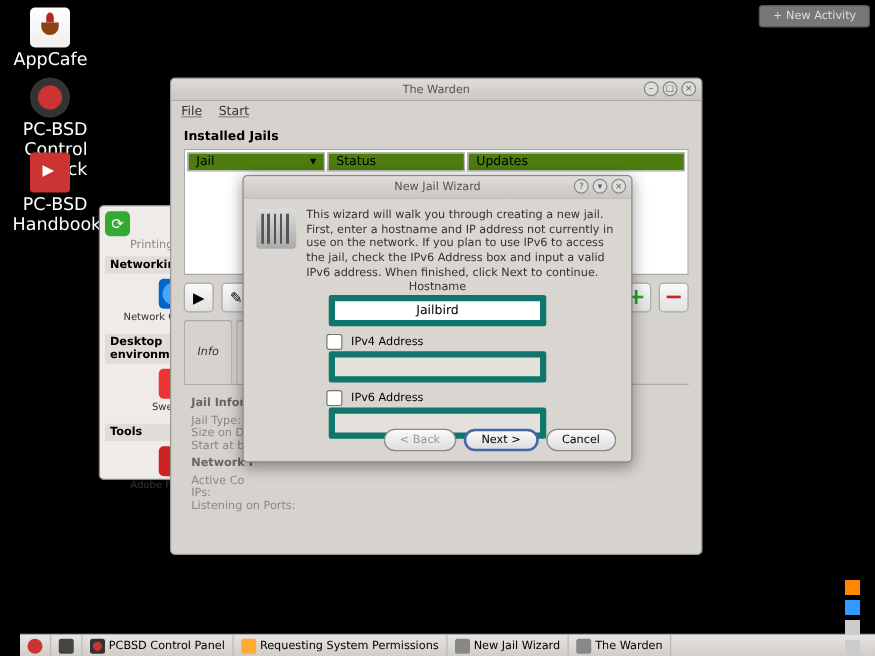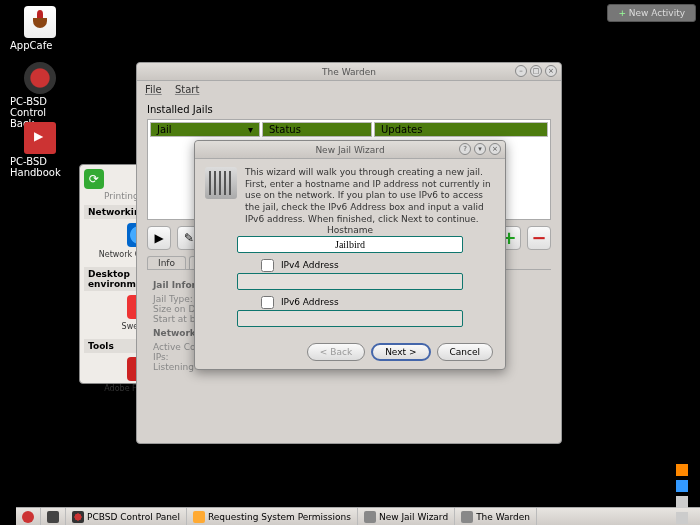--- a/index.html
+++ b/index.html
@@ -1,19 +1,19 @@
 <!DOCTYPE html>
 <html><head>
 <meta charset="utf-8">
 <style>
   * { box-sizing: border-box; margin: 0; padding: 0; font-family: "DejaVu Sans", sans-serif; }
   body { width: 700px; height: 525px; background: #000; overflow: hidden; position: relative; }
   
   
-  .desktop-icon { position: absolute; width: 60px; text-align: left; color: #fff; font-size: 10px; }
+  .desktop-icon { position: absolute; width: 60px; text-align: right; color: #fff; font-size: 14px; }
   .desktop-icon .icon-box { width: 32px; height: 32px; margin: 0 auto 2px; }
   
   
   .appcafe-icon { background: linear-gradient(to bottom, #fff, #eee); border-radius: 4px; position: relative; }
   .appcafe-icon::before { content: ""; position: absolute; width: 14px; height: 10px; background: #8b4513; border-radius: 0 0 7px 7px; top: 12px; left: 9px; }
   .appcafe-icon::after { content: ""; position: absolute; width: 6px; height: 8px; background: #b22; border-radius: 50% 50% 0 0; top: 4px; left: 13px; }
   
   
   .gear-icon { background: radial-gradient(circle, #c33 40%, #333 45%); border-radius: 50%; }
   .pdf-icon { background: #c33; border-radius: 3px; position: relative; }
@@ -24,31 +24,31 @@
   .new-activity::before { content: "+ "; color: #9f9; }
   
   
   .warden-window { position: absolute; left: 136px; top: 62px; width: 426px; height: 382px; background: #d6d2ce; border: 1px solid #999; border-radius: 4px; }
   .titlebar { height: 18px; background: linear-gradient(to bottom, #e0ddd9, #cac6c2); border-bottom: 1px solid #aaa; position: relative; text-align: center; font-size: 9px; line-height: 18px; color: #555; border-radius: 4px 4px 0 0; }
   .win-controls { position: absolute; right: 4px; top: 2px; display: flex; gap: 3px; }
   .win-btn { width: 12px; height: 12px; border: 1px solid #888; border-radius: 50%; background: #ddd; font-size: 7px; line-height: 10px; text-align: center; color: #555; }
   .menubar { padding: 3px 8px; font-size: 10px; color: #333; }
   .menubar span { margin-right: 10px; text-decoration: underline; text-decoration-color: #888; }
   .warden-content { padding: 6px 10px; }
-  .section-title { font-weight: normal; font-size: 10px; margin-bottom: 4px; }
+  .section-title { font-weight: bold; font-size: 10px; margin-bottom: 4px; }
   .jail-table { width: 100%; background: #fff; border: 1px solid #aaa; height: 94px; font-size: 10px; }
   .jail-table th { background: #4d7c0f; border: 1px solid #bbb; font-weight: normal; text-align: left; padding: 1px 6px; }
   .toolbar-row { display: flex; align-items: center; margin-top: 6px; gap: 6px; }
   .round-btn { width: 24px; height: 24px; border: 1px solid #aaa; border-radius: 4px; background: linear-gradient(#fafafa,#e0e0e0); font-size: 12px; text-align: center; line-height: 22px; }
   .add-btn { color: #2a2; font-weight: bold; font-size: 18px; }
   .del-btn { color: #c22; font-weight: bold; font-size: 18px; }
   .no-sel { font-size: 9px; color: #777; flex: 1; padding-left: 4px;}
   
   .tabs { margin-top: 6px; border-bottom: 1px solid #aaa; font-size: 9px; }
-  .tab { display: inline-block; padding: 1px 10px; border: 1px solid #aaa; border-bottom: none; background: #e0ddd9; color: #888; border-radius: 3px 3px 0 0; }
+  .tab { display: inline-block; padding: 20px 10px; border: 1px solid #aaa; border-bottom: none; background: #e0ddd9; color: #888; border-radius: 3px 3px 0 0; font-style: italic; }
   .tab.active { background: #d6d2ce; color: #333; }
   .info-panel { padding: 6px; font-size: 9px; color: #888; }
   .info-panel .hdr { font-weight: bold; color: #666; margin: 4px 0; }
   
   
   .ctrl-panel { position: absolute; left: 79px; top: 164px; width: 120px; height: 220px; background: #efece8; border: 1px solid #888; border-radius: 4px; padding: 4px; font-size: 9px; }
   .ctrl-panel .toolbar { height: 22px; }
   .ctrl-panel .reload-btn { width: 20px; height: 20px; background: #3a3; border-radius: 4px; color: #fff; text-align: center; line-height: 20px; font-size: 12px; }
   .cp-section { font-weight: bold; background: #e0ddd9; padding: 2px 4px; margin-top: 4px; }
   .cp-item { text-align: center; padding: 4px 0; }
@@ -58,21 +58,21 @@
   .fls-ico { background: #c22; }
   .cp-item span { font-size: 8px; color: #333; }
   
   
   .wizard { position: absolute; left: 194px; top: 140px; width: 312px; height: 230px; background: #d9d5d1; border: 1px solid #888; border-radius: 4px; box-shadow: 0 3px 12px rgba(0,0,0,0.4); }
   .wizard-body { padding: 8px 10px; }
   .wizard-intro { display: flex; gap: 8px; font-size: 9px; color: #333; line-height: 1.3; }
   .jail-icon { width: 32px; height: 32px; flex-shrink: 0; background: linear-gradient(#ddd,#aaa); border-radius: 3px; position: relative; }
   .jail-icon::before { content:""; position:absolute; inset: 4px; background: repeating-linear-gradient(90deg,#555 0 2px,transparent 2px 5px); }
   .form-label { text-align: center; font-size: 9px; color: #333; }
-  .text-input { display: block; width: 226px; margin: 1px auto 6px; padding: 2px 4px; font-size: 10px; background: #fff; border: 1px solid #0f766e; border-radius: 2px; text-align: center; font-family: Liberation Serif, serif; }
+  .text-input { display: block; width: 174px; margin: 1px auto 6px; padding: 2px 4px; font-size: 10px; background: #fff; border: 5px solid #0f766e; border-radius: 2px; text-align: center; }
   .disabled-input { background: #e4e0dc; }
   .check-row { margin: 6px 0 1px 56px; font-size: 9px; }
   .check-row input { vertical-align: middle; margin-right: 4px; }
   .wiz-footer { position: absolute; bottom: 8px; right: 12px; display: flex; gap: 6px; }
   .wiz-btn { font-size: 9px; padding: 2px 12px; border: 1px solid #888; border-radius: 9px; background: linear-gradient(#fafafa,#ddd); }
   .wiz-btn.disabled { color: #999; }
   .wiz-btn.primary { border: 2px solid #46a; }
   
   
   .taskbar { position: absolute; bottom: 0; left: 0; right: 0; height: 18px; background: linear-gradient(#e8e5e1,#d0ccc8); border-top: 1px solid #aaa; display: flex; align-items: center; font-size: 9px; margin-left: 16px; }

